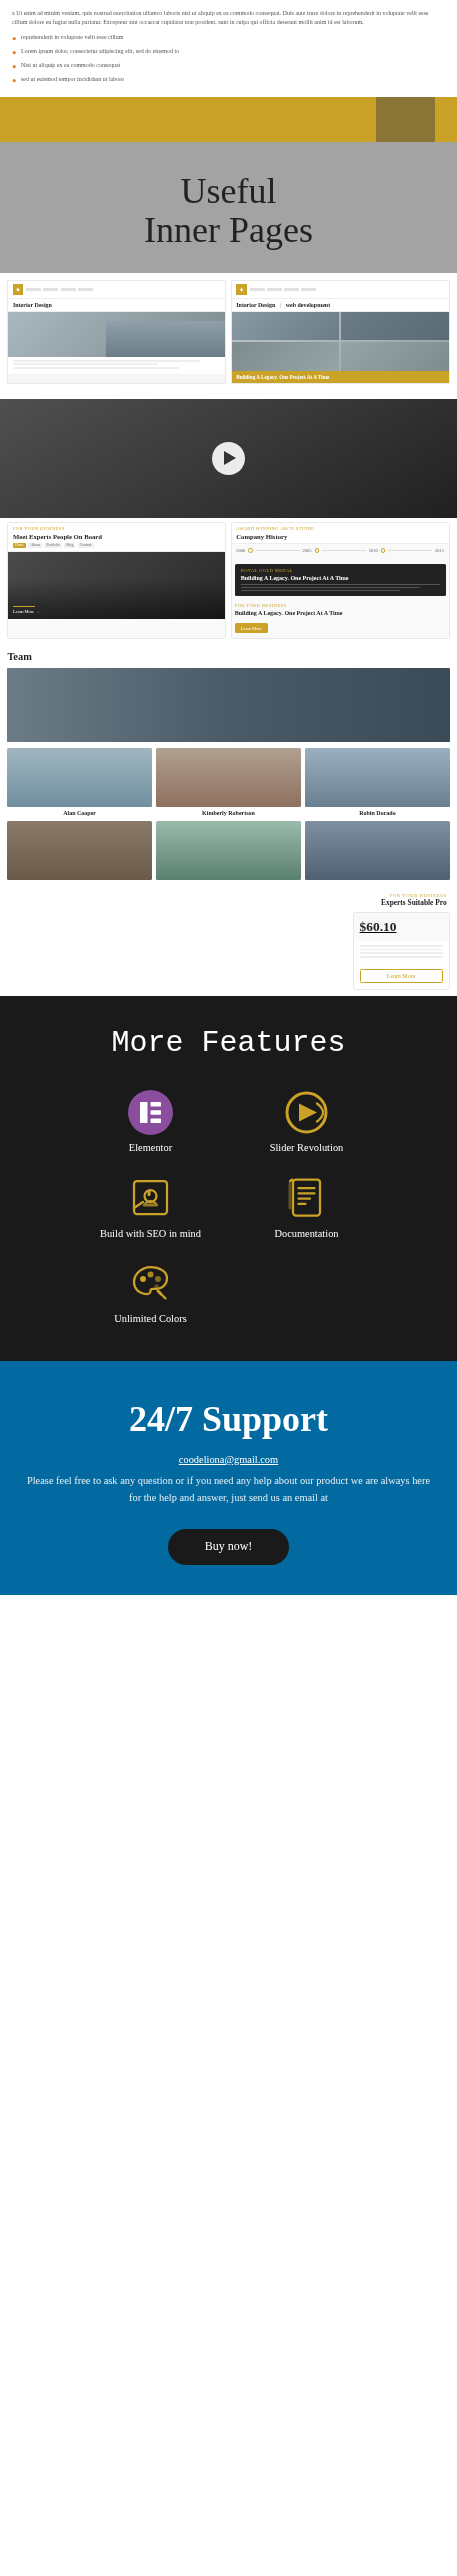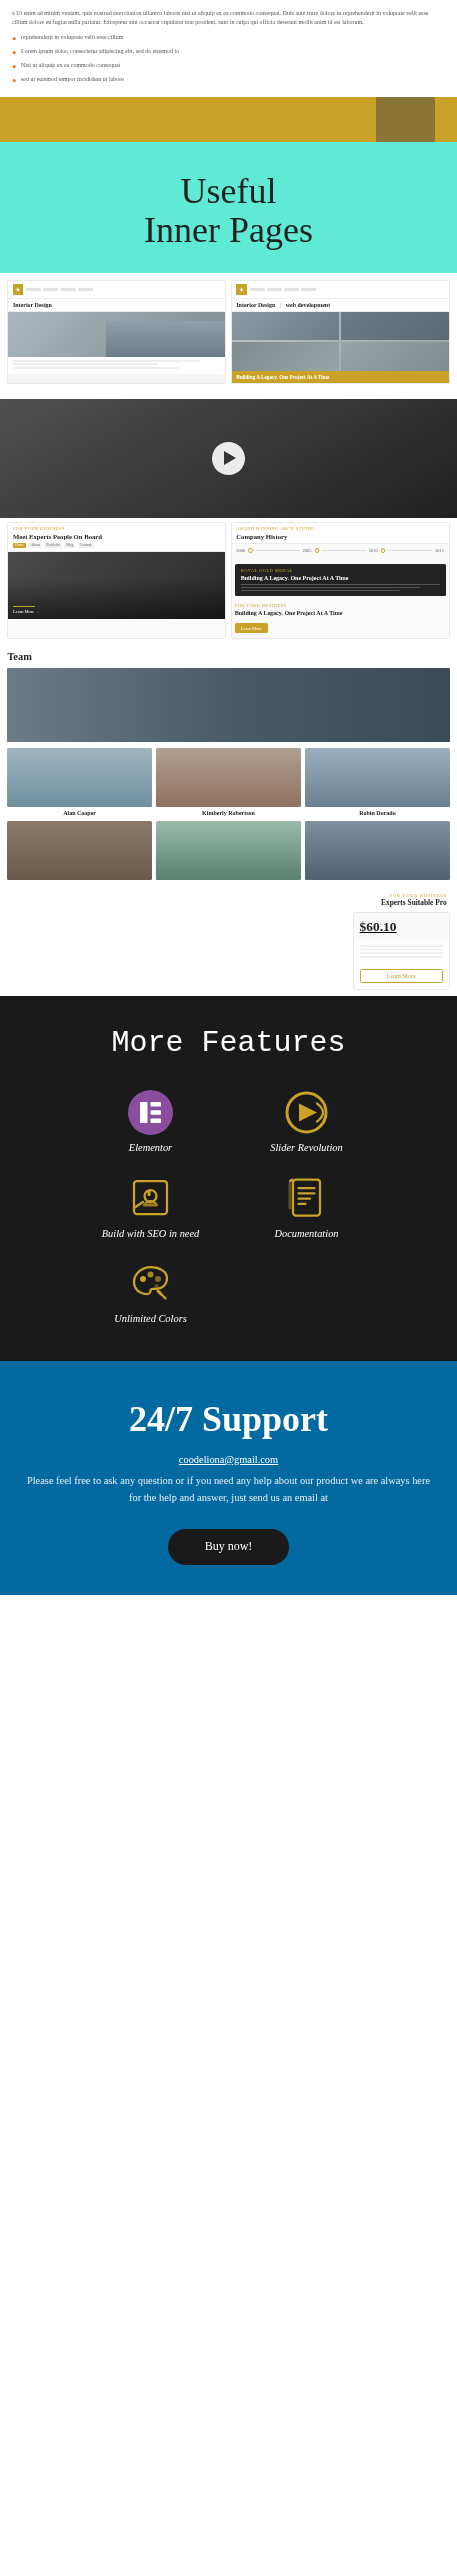--- a/index.html
+++ b/index.html
@@ -53,21 +53,21 @@
       height: 45px;
       background: #8B7536;
       position: absolute;
       right: 22px;
       bottom: 0;
       border-radius: 1.5px;
     }
 
     
     .inner-pages-section {
-      background: #5eead4;
+      background: #a3a3a3;
       padding: 30px 24px 22px;
       text-align: center;
     }
     .inner-pages-section h2 {
       font-size: 36px;
       font-weight: 400;
       color: #222;
       line-height: 1.1;
       font-family: 'Georgia', serif;
     }
@@ -426,21 +426,20 @@
       display: flex;
       flex-direction: column;
       align-items: center;
       gap: 7.4px;
     }
     .feature-label {
       font-size: 10.4px;
       color: #fff;
       text-align: center;
       font-weight: 500;
-      font-style: italic;
     }
 
     
     .support-section {
       background: #0369a1;
       padding: 37px 22px 30px;
       text-align: center;
     }
     .support-section h2 {
       font-size: 36px;
@@ -746,21 +745,21 @@
       <div class="icon-box">
         <svg width="45" height="45" viewBox="0 0 60 60" fill="none">
           <rect x="8" y="8" width="44" height="44" rx="4" stroke="#c9a227" stroke-width="3" fill="none"></rect>
           <circle cx="30" cy="28" r="8" stroke="#c9a227" stroke-width="3" fill="none"></circle>
           <path d="M8 44 L20 36" stroke="#c9a227" stroke-width="3" stroke-linecap="round"></path>
           <rect x="26" y="20" width="4" height="8" rx="1" fill="#c9a227"></rect>
           <path d="M22 38 L30 34 L38 38" stroke="#c9a227" stroke-width="2" fill="none"></path>
           <rect x="20" y="38" width="20" height="4" rx="1" fill="#c9a227" opacity="0.7"></rect>
         </svg>
       </div>
-      <span class="feature-label">Build with SEO in need</span>
+      <span class="feature-label">Build with SEO in mind</span>
     </div>
 
     <div class="feature-item">
       <div class="icon-box">
         <svg width="45" height="45" viewBox="0 0 60 60" fill="none">
           <rect x="12" y="6" width="36" height="48" rx="4" stroke="#c9a227" stroke-width="3" fill="none"></rect>
           <rect x="18" y="16" width="24" height="3" rx="1" fill="#c9a227"></rect>
           <rect x="18" y="23" width="24" height="3" rx="1" fill="#c9a227"></rect>
           <rect x="18" y="30" width="18" height="3" rx="1" fill="#c9a227"></rect>
           <rect x="18" y="37" width="12" height="3" rx="1" fill="#c9a227"></rect>

